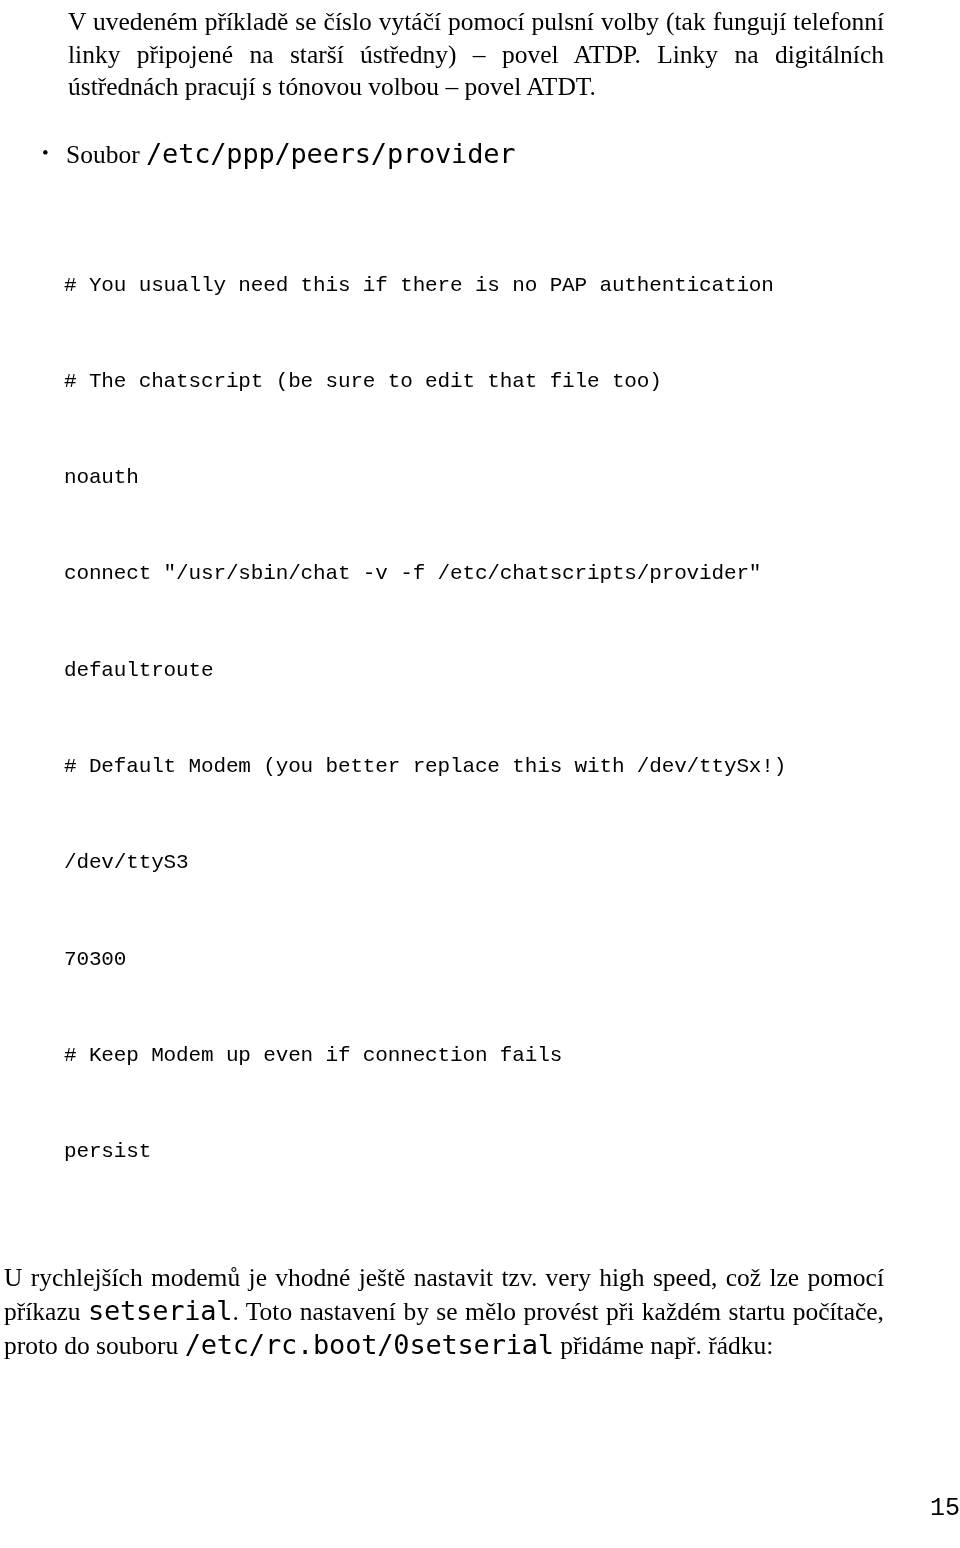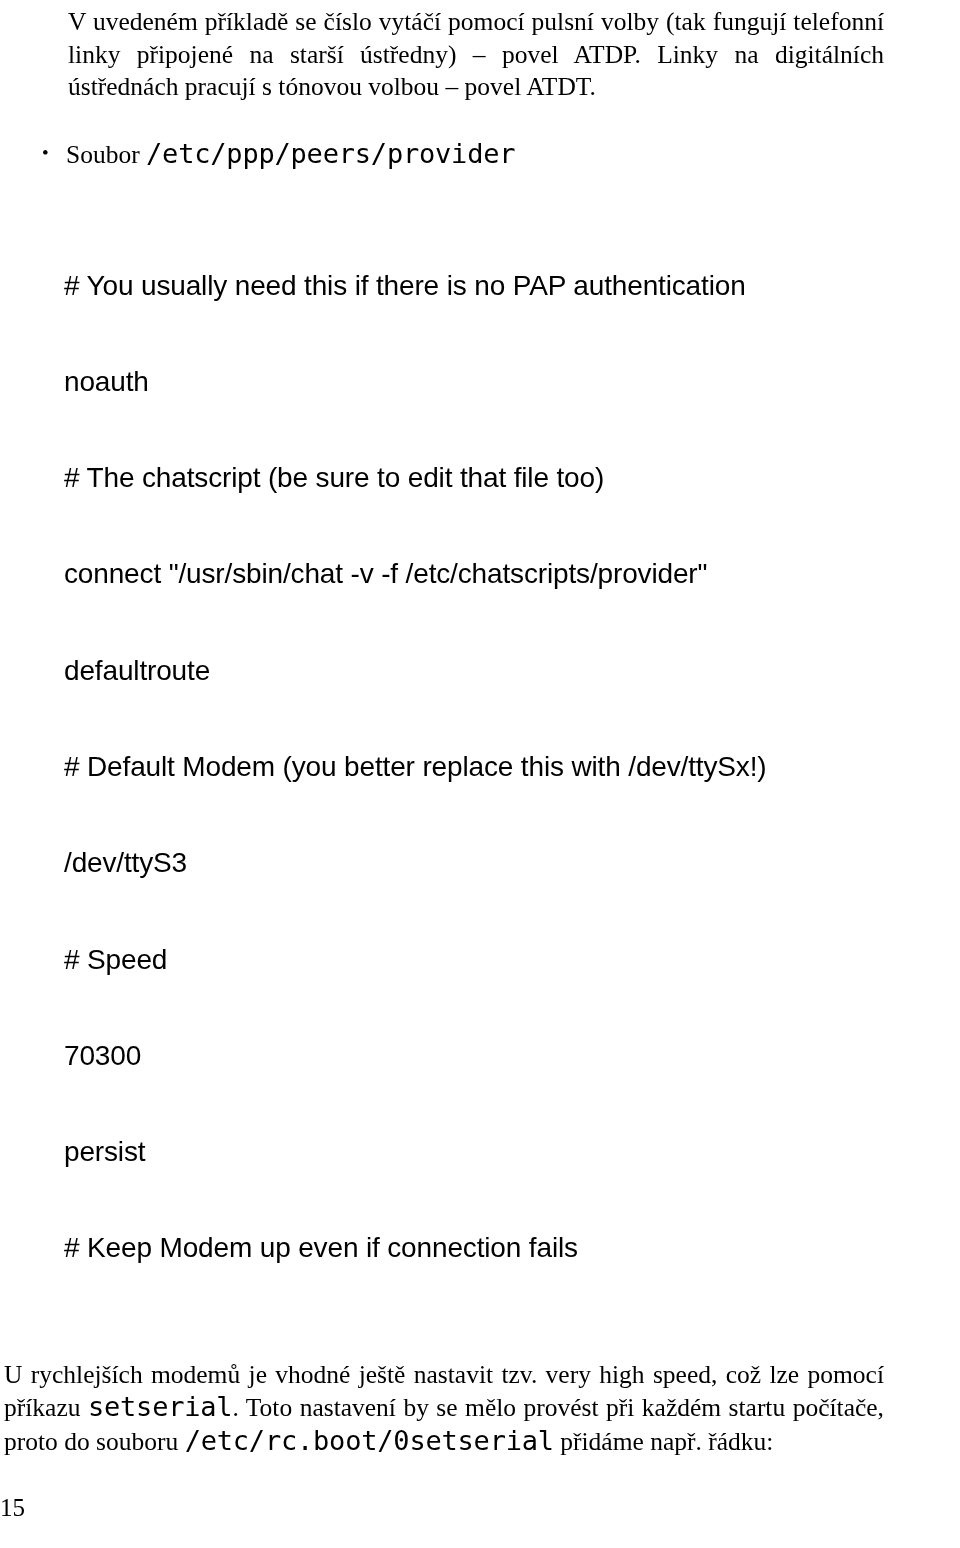--- a/index.html
+++ b/index.html
@@ -38,22 +38,22 @@
   }
   .para-first {
     padding-left: 64px;
   }
   .tt {
     font-family: "DejaVu Sans Mono", "Liberation Mono", monospace;
     font-size: 27px;
     letter-spacing: -0.2px;
   }
   .code-block {
-    font-family: Liberation Sans, sans-serif;
-    font-size: 28px;
+    font-family: Liberation Mono, monospace;
+    font-size: 21px;
     line-height: 32.1px;
     white-space: pre;
     margin: 0;
     letter-spacing: -0.15px;
   }
   .code-indent {
     padding-left: 60px;
   }
   .bullet-list {
     list-style: none;
@@ -71,23 +71,23 @@
     position: absolute;
     left: 38px;
     top: -1px;
     font-size: 19px;
   }
   .page-number {
     position: absolute;
     left: 0;
     right: 0;
     top: 1494px;
-    text-align: left;
+    text-align: right;
     font-size: 25px;
-    font-family: Liberation Serif, serif;
+    font-family: Liberation Mono, monospace;
   }
   .sp-30 { height: 30px; }
   .sp-34 { height: 34px; }
   .flow { position: absolute; left: 4px; top: 6px; width: 880px; }
 </style>
 </head>
 <body>
 
 <div class="page">
   <div class="flow">
@@ -99,30 +99,29 @@
     <ul class="bullet-list">
       <li class="bullet-item">
         <span class="body-text" style="display:inline">Soubor</span><span>&nbsp;</span><span class="tt">/etc/ppp/peers/provider</span>
       </li>
     </ul>
 
     <div class="sp-34"></div>
 
     <div class="code-block code-indent">
       <div># You usually need this if there is no PAP authentication</div>
+      <div># The chatscript (be sure to edit that file too)</div>
       <div>noauth</div>
-      <div># The chatscript (be sure to edit that file too)</div>
       <div>connect "/usr/sbin/chat -v -f /etc/chatscripts/provider"</div>
       <div>defaultroute</div>
       <div># Default Modem (you better replace this with /dev/ttySx!)</div>
       <div>/dev/ttyS3</div>
-      <div># Speed</div>
       <div>70300</div>
+      <div># Keep Modem up even if connection fails</div>
       <div>persist</div>
-      <div># Keep Modem up even if connection fails</div>
     </div>
 
     <div class="sp-30"></div>
 
     <p class="body-text para-cont"><span>U rychlejších modemů je vhodné ještě nastavit tzv. very high speed, což lze pomocí příkazu </span><span class="tt">setserial</span><span>. Toto nastavení by se mělo provést při každém startu počítače, proto do souboru </span><span class="tt">/etc/rc.boot/0setserial</span><span> přidáme např. řádku:</span></p>
 
   </div>
 
   <div class="page-number">15</div>
 </div>

